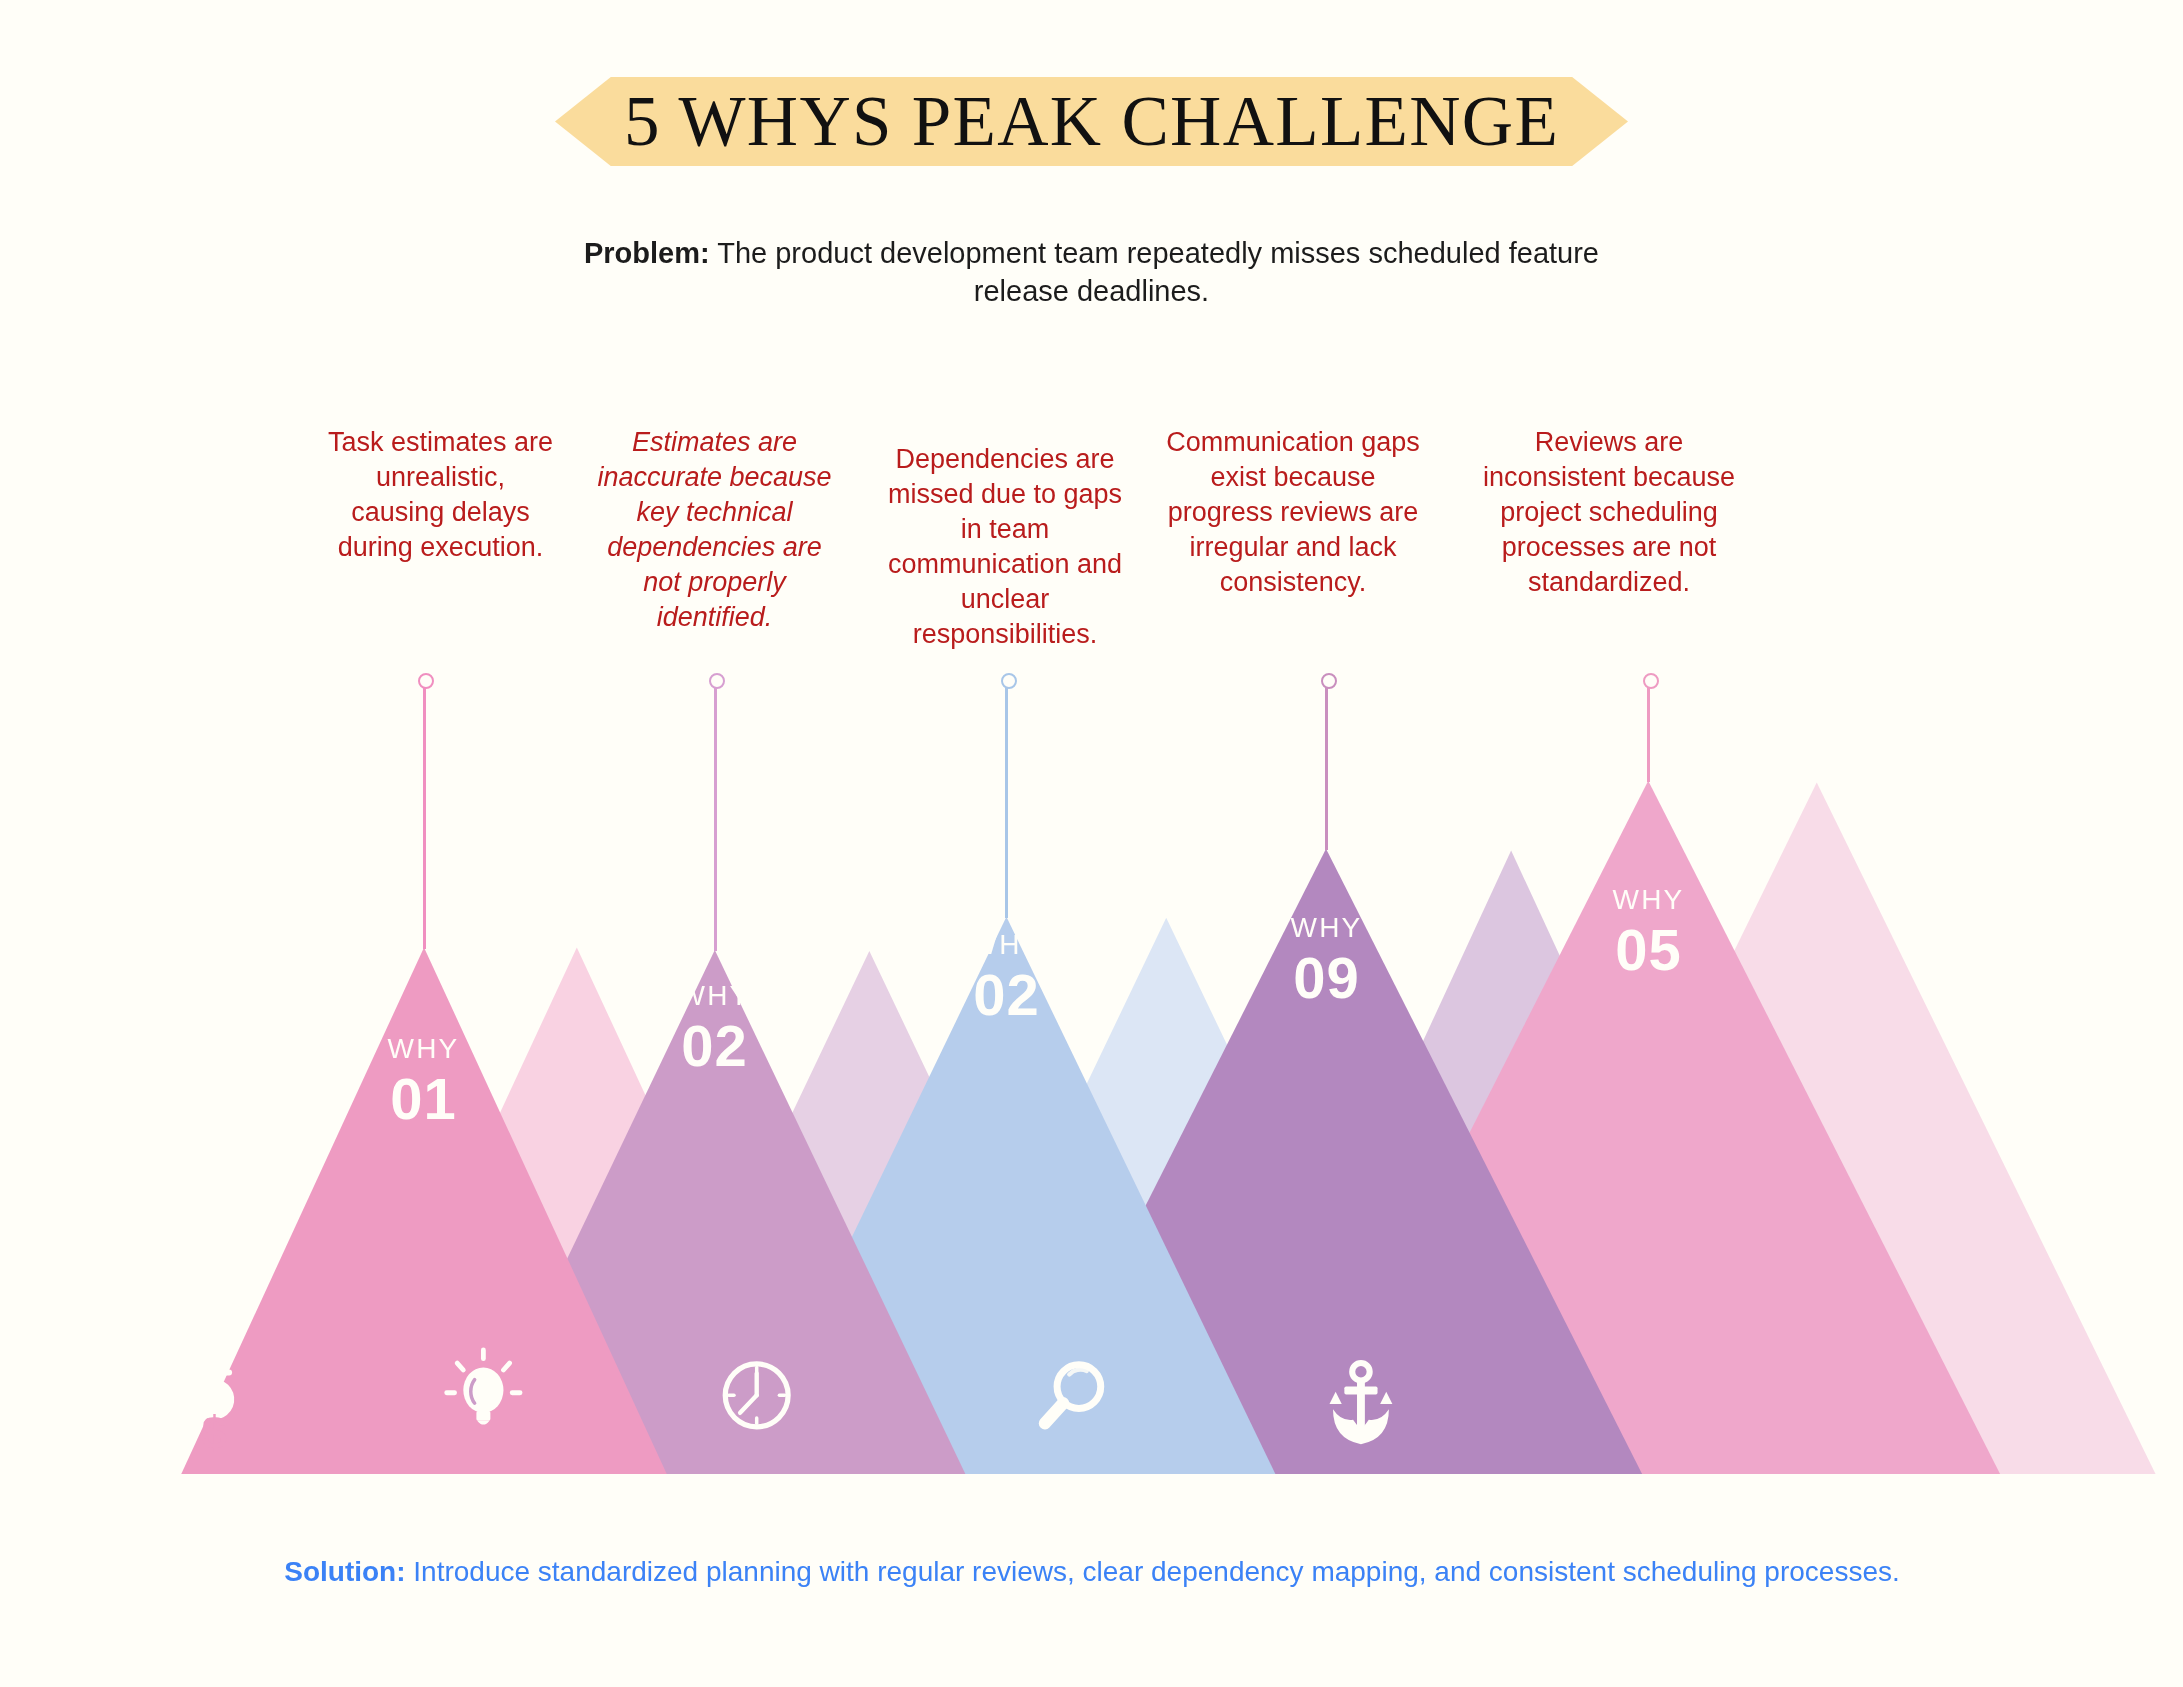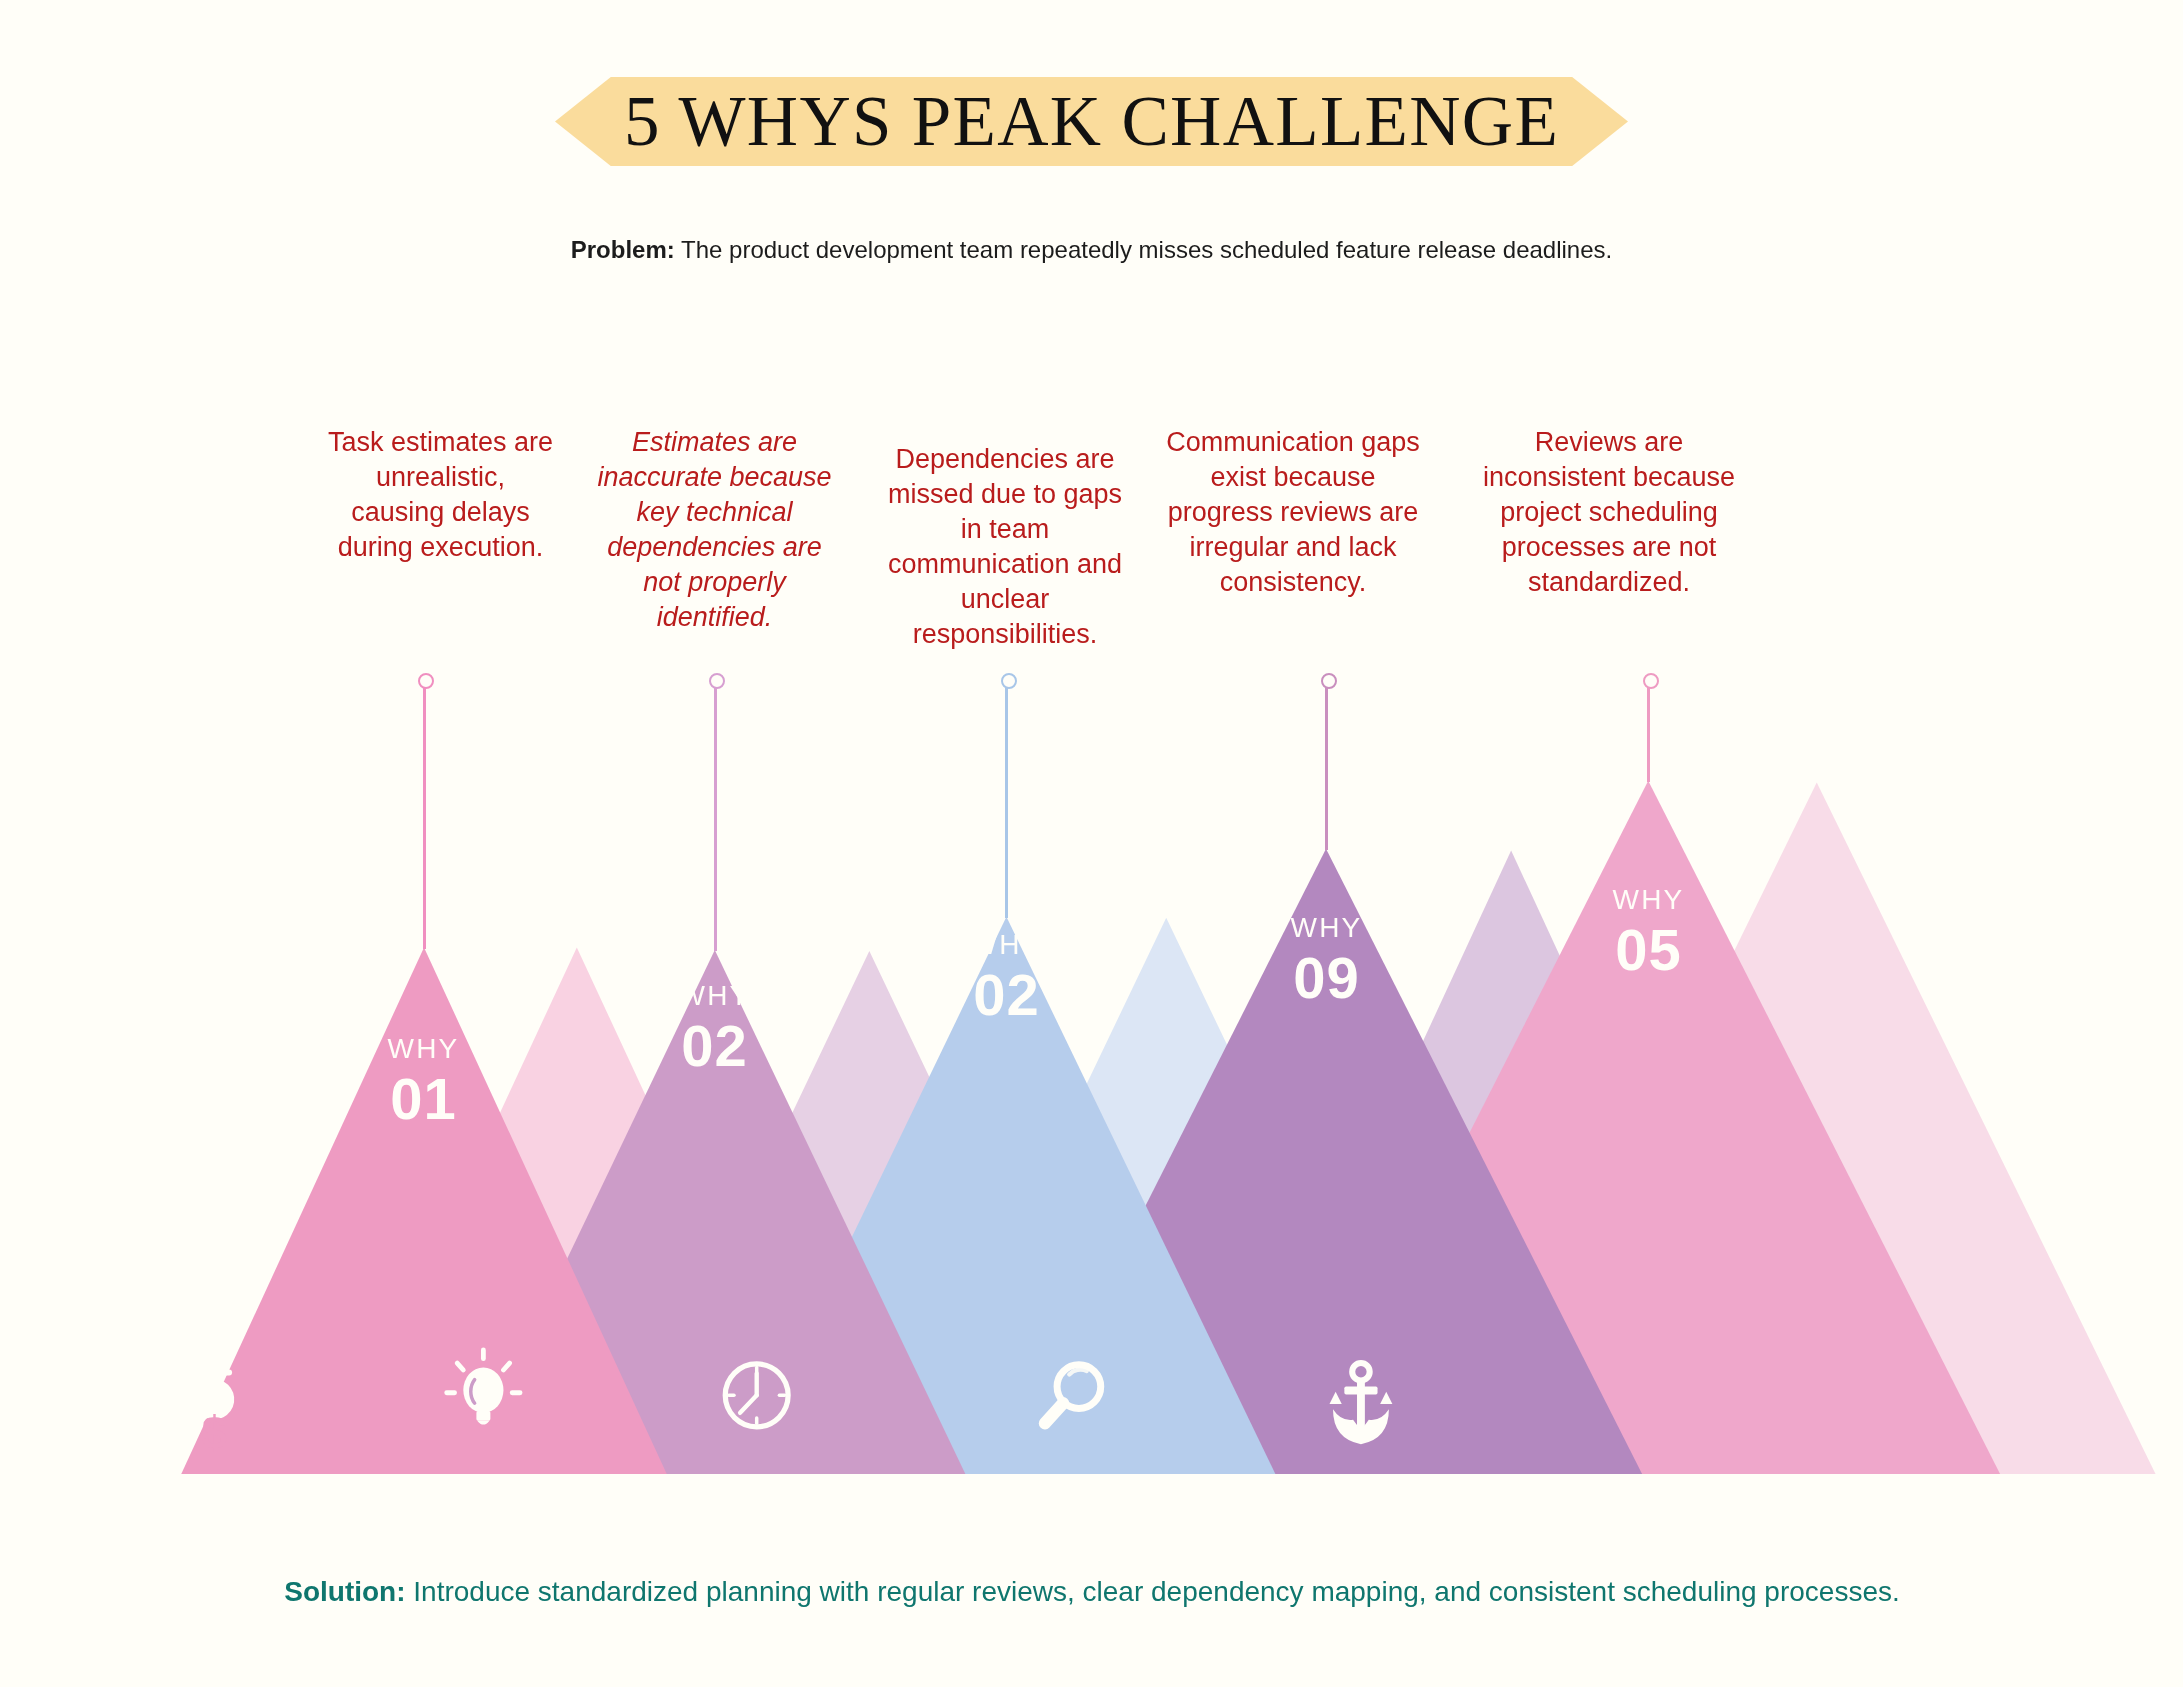--- a/index.html
+++ b/index.html
@@ -37,21 +37,21 @@
     font-weight: 400;
   }
 
   
   #problem-block {
     position: absolute;
     left: 550px;
     top: 234px;
     width: 1083px;
     text-align: center;
-    font-size: 24px;
+    font-size: 29px;
     line-height: 1.32;
     color: #1c1c1c;
   }
   #problem-label { font-weight: bold; }
 
   
   .why-caption {
     position: absolute;
     text-align: center;
     font-size: 27px;
@@ -108,22 +108,21 @@
   }
 
   
   #solution-block {
     position: absolute;
     left: 0;
     top: 1556px;
     width: 2184px;
     text-align: center;
     font-size: 28px;
-    color: #0f766e;
-    margin-top: 20px;
+    color: #3b82f6;
   }
   #solution-label { font-weight: bold; }
 </style>
 </head>
 <body style="background: rgb(255, 254, 248);">
 
 <div id="title-banner" style="background: rgb(250, 220, 156);">
   <span id="title-text">5 WHYS PEAK CHALLENGE</span>
 </div>
 

